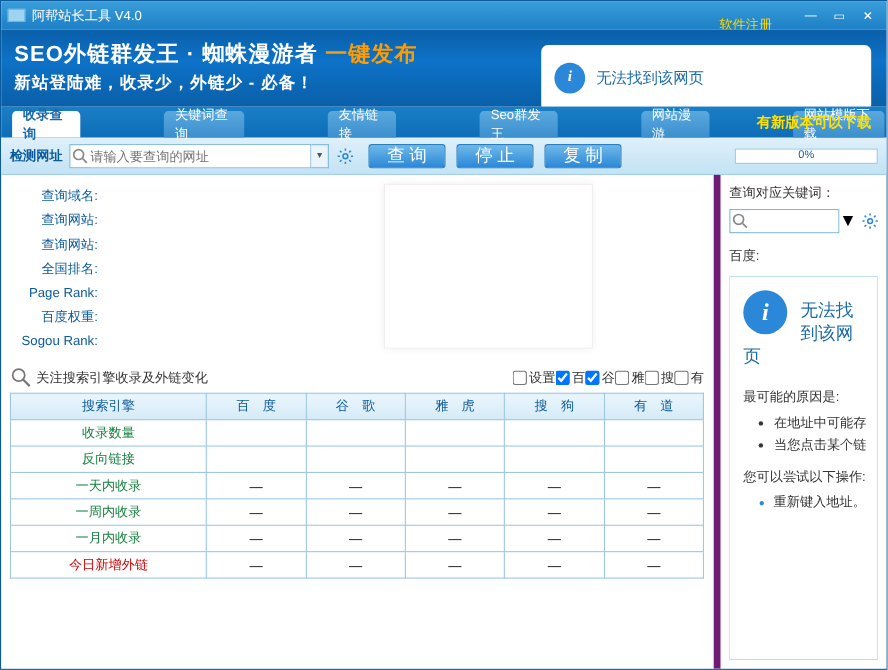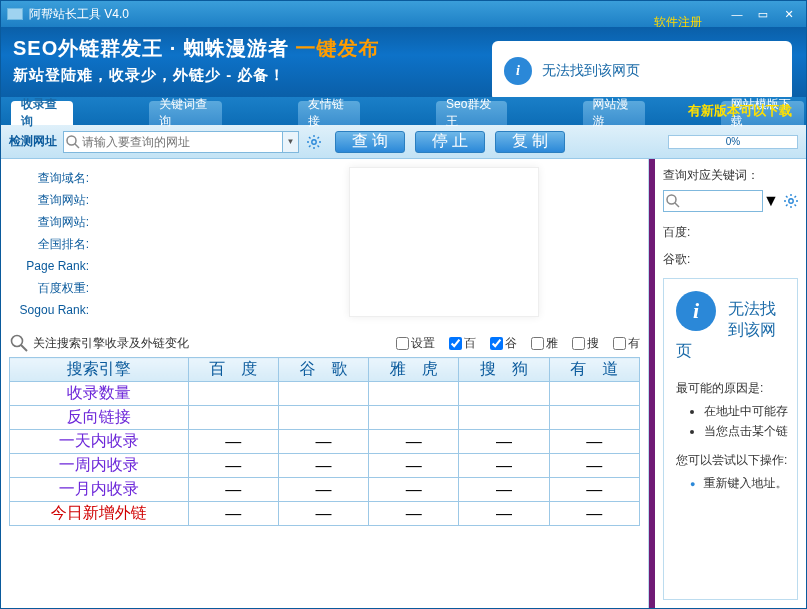--- a/index.html
+++ b/index.html
@@ -41,27 +41,27 @@
 .right { flex: 1; padding: 8px; border-left: 6px solid #701a75; display: flex; flex-direction: column; overflow: hidden; }
 
 .infogrid { font-size: 12px; color: #0a5a9c; position: relative; height: 160px; }
 .infogrid .row { height: 22px; display: flex; align-items: center; }
 .infogrid .klabel { width: 80px; text-align: right; margin-right: 6px; }
 .blankbox { position: absolute; left: 340px; top: 0; width: 190px; height: 150px; background: #fff; border: 1px solid #eee; box-shadow: 0 0 8px #eee; }
 
 .filterrow { display: flex; align-items: center; font-size: 12px; margin: 6px 0 4px 0; }
 .filterrow .mag { width: 20px; height: 20px; margin-right: 4px; display: flex; align-items: center; justify-content: center; }
 .filterrow .txt { flex: 1; color: #333; }
-.filterrow label { margin-left: 14px; color: #333; display: flex; }
+.filterrow label { margin-left: 0; color: #333; display: flex; }
 .filterrow input[type=checkbox] { margin-right: 2px; }
 
-table.grid { width: 100%; border-collapse: collapse; font-size: 16px; }
+table.grid { width: 100%; border-collapse: collapse; font-size: 12px; }
 table.grid th, table.grid td { border: 1px solid #9cc8e6; height: 24px; text-align: center; }
 table.grid th { background: linear-gradient(#eaf5fc, #d5ebf8); color: #0a5a9c; font-weight: normal; }
-table.grid td.rowh { color: #6d28d9; }
+table.grid td.rowh { color: #15803d; }
 table.grid tr.red td.rowh { color: #d00000; }
 
 .right .lbl2 { font-size: 12px; color: #333; margin-bottom: 6px; }
 .right .srow { display: flex; align-items: center; margin-bottom: 12px; }
 .right .srow .searchwrap2 { display: flex; border: 1px solid #7fb8dd; background: #fff; height: 22px; width: 120px; }
 .right .srow .searchwrap2 .sicon { width: 18px; display: flex; align-items: center; justify-content: center; color: #888; }
 .right .srow .searchwrap2 input { border: none; outline: none; width: 80px; font-size: 12px; }
 .right .engines div { font-size: 12px; color: #333; margin-bottom: 10px; }
 
 .panel { flex: 1; border: 1px solid #bcdcef; background: #fff; padding: 12px; position: relative; overflow: auto; }
@@ -304,21 +304,20 @@
                 <line x1="11.5" y1="11.5" x2="13" y2="13"></line>
                 <line x1="3" y1="13" x2="4.5" y2="11.5"></line>
                 <line x1="11.5" y1="4.5" x2="13" y2="3"></line>
               </g>
             </svg>
         </div>
         <div class="btn" style="margin-left:10px;">查询</div>
       </div>
       <div class="engines">
         <div>百度:</div>
-        <div>谷歌:</div>
       </div>
 
       <div class="panel">
         <div class="iicon">i</div>
         <h3>无法找到该网页</h3>
         <div class="sec">
           <p>最可能的原因是:</p>
           <ul>
             <li>在地址中可能存</li>
             <li>当您点击某个链</li>

